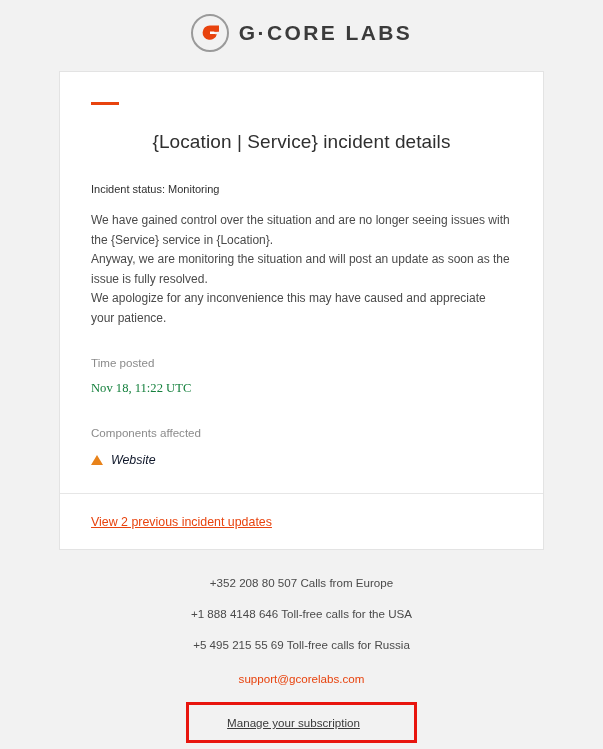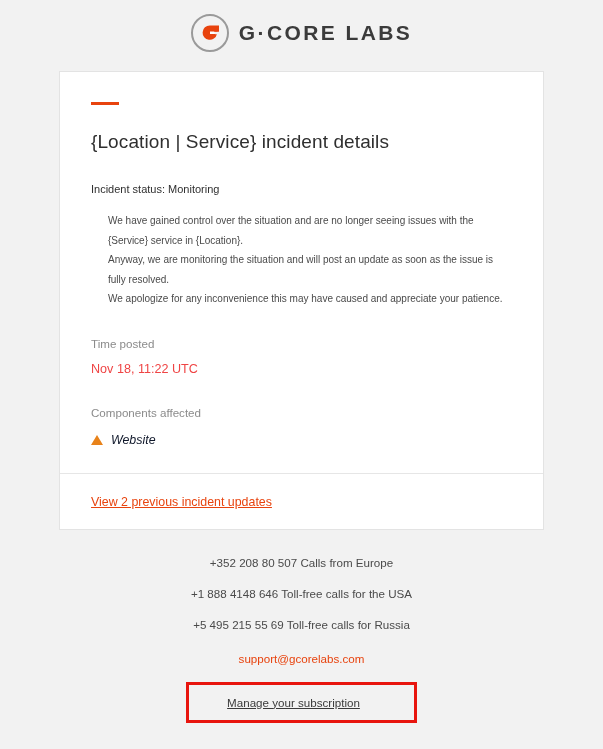--- a/index.html
+++ b/index.html
@@ -66,43 +66,45 @@
     height: 3px;
     background: #e8430e;
     margin-bottom: 26px;
   }
   .incident-title {
     font-size: 19px;
     color: #2f2f2f;
     margin: 0 0 30px 0;
     font-weight: normal;
     letter-spacing: .1px;
+    text-align: center;
   }
   .incident-status {
     font-size: 11px;
     color: #2f2f2f;
     margin: 0 0 16px 0;
     font-weight: normal;
   }
   .body-text {
-    font-size: 10px;
+    font-size: 12px;
     line-height: 19.5px;
     color: #4a4a4a;
-    margin: 0 0 28px 17px;
+    margin: 0 0 28px 0;
     max-width: 420px;
   }
   .meta-label {
     font-size: 11.6px;
     color: #8b8b8b;
     margin: 0 0 12px 0;
   }
   .meta-value {
     font-size: 12.6px;
-    color: #ef4444;
+    color: #15803d;
     margin: 0 0 30px 0;
+    font-family: Liberation Serif, serif;
   }
   .components-label {
     font-size: 11.6px;
     color: #8b8b8b;
     margin: 0 0 14px 0;
   }
   .component-row {
     display: flex;
     align-items: center;
     gap: 8px;

